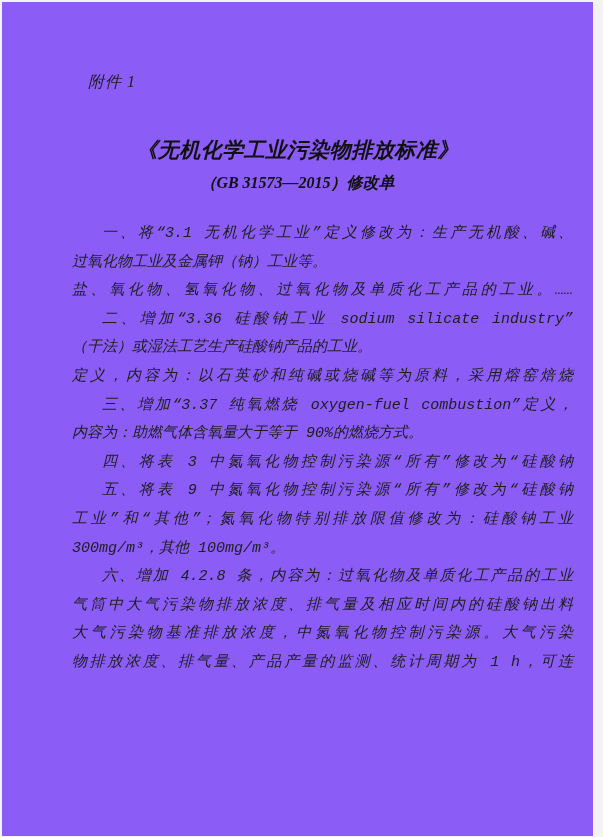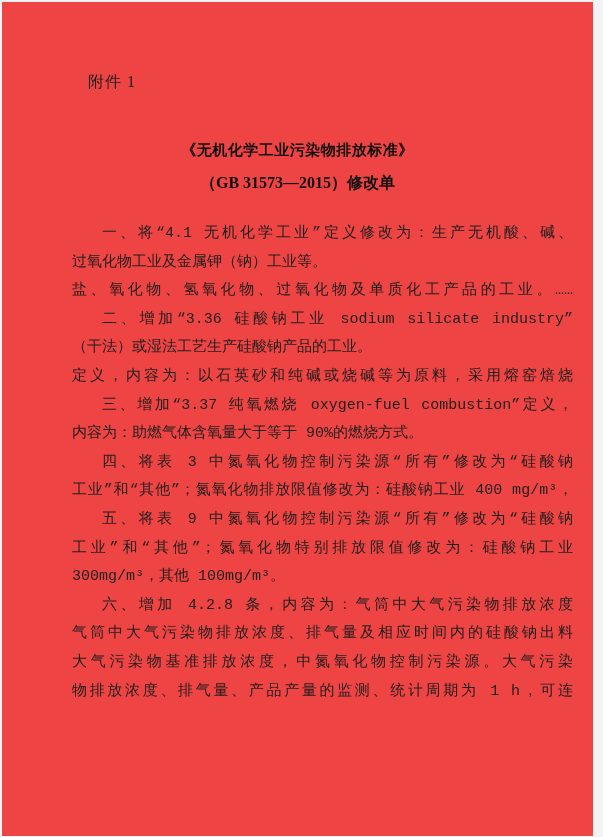--- a/index.html
+++ b/index.html
@@ -26,21 +26,21 @@
     letter-spacing: 1px;
   }
 
   .title-block {
     position: absolute;
     top: 132px; left: 0;
     width: 100%;
     text-align: center;
     font-weight: 700;
   }
-  .title-line1 { font-size: 15px; line-height: 33px; letter-spacing: 0.5px; }
+  .title-line1 { font-size: 21px; line-height: 33px; letter-spacing: 0.5px; }
   .title-line2 { font-size: 16px; line-height: 32px; }
 
   .body-text {
     position: absolute;
     left: 70px; top: 218px;
     width: 501px;
     font-family: "Liberation Mono", "DejaVu Sans Mono", serif;
     font-size: 15px;
     line-height: 28.6px;
   }
@@ -49,43 +49,42 @@
     text-align: justify;
     text-align-last: justify;
   }
   .line.indent { padding-left: 30px; }
   .line.para-last { text-align-last: left; }
 </style>
 </head>
 <body style="background: rgb(243, 243, 244);">
 
 <div class="backdrop" style="background: rgb(243, 243, 244);">
-  <div class="paper" style="background: #ef4444;">
+  <div class="paper" style="background: #8b5cf6; font-style: italic;">
 
     <div class="attachment" style="color: rgb(30, 30, 30);">附件 1</div>
 
     <div class="title-block" style="color: rgb(17, 17, 17);">
       <div class="title-line1">《无机化学工业污染物排放标准》</div>
       <div class="title-line2">（GB 31573—2015）修改单</div>
     </div>
 
     <div class="body-text" id="body-text" style="color: rgb(30, 30, 30);">
-        <div class="line indent" style="">一、将“4.1 无机化学工业”定义修改为：生产无机酸、碱、</div>
+        <div class="line indent" style="">一、将“3.1 无机化学工业”定义修改为：生产无机酸、碱、</div>
         <div class="line para-last" style="">过氧化物工业及金属钾（钠）工业等。</div>
         <div class="line" style="">盐、氧化物、氢氧化物、过氧化物及单质化工产品的工业。……</div>
         <div class="line indent" style="">二、增加“3.36 硅酸钠工业 sodium silicate industry”</div>
         <div class="line para-last" style="">（干法）或湿法工艺生产硅酸钠产品的工业。</div>
         <div class="line" style="">定义，内容为：以石英砂和纯碱或烧碱等为原料，采用熔窑焙烧</div>
         <div class="line indent" style="">三、增加“3.37 纯氧燃烧 oxygen-fuel combustion”定义，</div>
         <div class="line para-last" style="">内容为：助燃气体含氧量大于等于 90%的燃烧方式。</div>
         <div class="line indent" style="">四、将表 3 中氮氧化物控制污染源“所有”修改为“硅酸钠</div>
-        <div class="line" style="">工业”和“其他”；氮氧化物排放限值修改为：硅酸钠工业 400 mg/m³，</div>
         <div class="line indent" style="">五、将表 9 中氮氧化物控制污染源“所有”修改为“硅酸钠</div>
         <div class="line" style="">工业”和“其他”；氮氧化物特别排放限值修改为：硅酸钠工业</div>
         <div class="line para-last" style="">300mg/m³，其他 100mg/m³。</div>
-        <div class="line indent" style="">六、增加 4.2.8 条，内容为：气筒中大气污染物排放浓度</div>
+        <div class="line indent" style="">六、增加 4.2.8 条，内容为：过氧化物及单质化工产品的工业</div>
         <div class="line" style="">气筒中大气污染物排放浓度、排气量及相应时间内的硅酸钠出料</div>
         <div class="line" style="">大气污染物基准排放浓度，中氮氧化物控制污染源。大气污染</div>
         <div class="line" style="">物排放浓度、排气量、产品产量的监测、统计周期为 1 h，可连</div>
       </div>
 
   </div>
 </div>
 
 </body></html>

